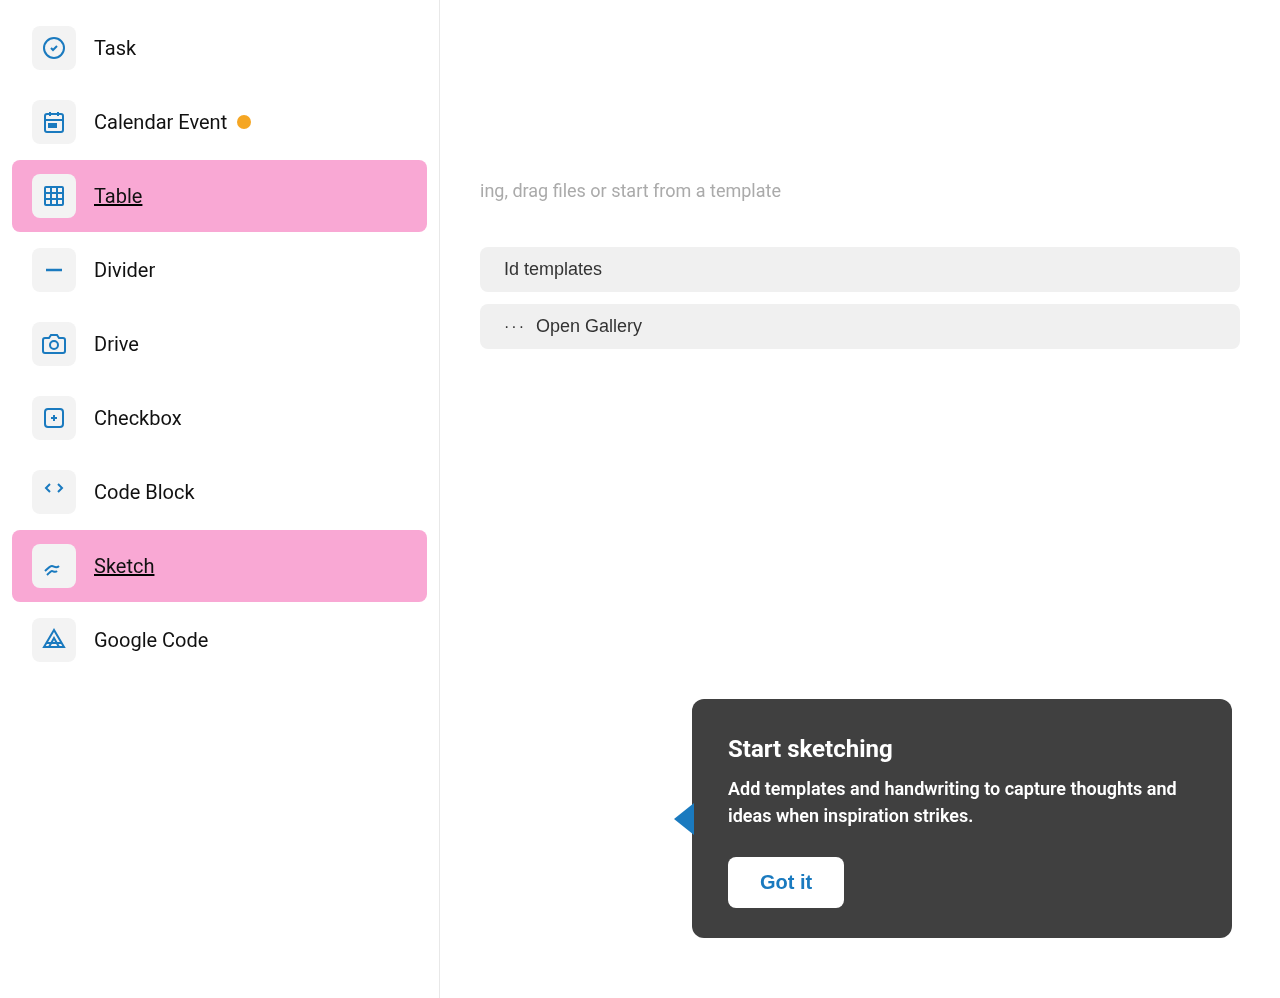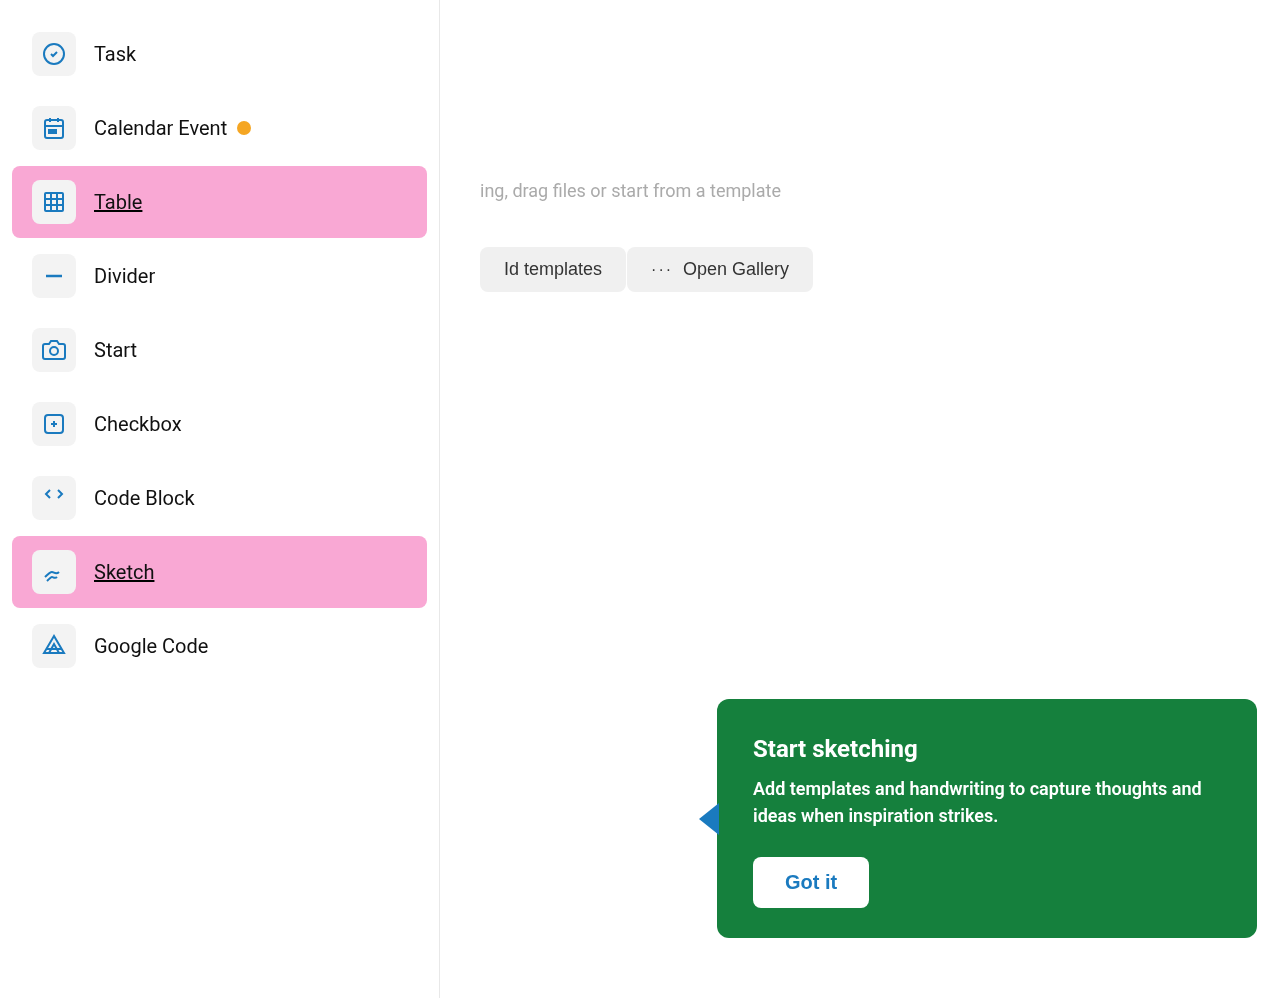--- a/index.html
+++ b/index.html
@@ -24,21 +24,21 @@
     
     .left-panel {
       position: absolute;
       left: 0;
       top: 0;
       width: 440px;
       height: 998px;
       background: #ffffff;
       border-right: 1px solid #e8e8e8;
       z-index: 10;
-      padding: 16px 0;
+      padding: 10px 0;
       overflow-y: auto;
     }
 
     .menu-item {
       display: flex;
       align-items: center;
       padding: 14px 20px;
       cursor: pointer;
       border-radius: 8px;
       margin: 2px 12px;
@@ -95,45 +95,46 @@
 
     .hint-text {
       font-size: 18px;
       color: #aaaaaa;
       margin-bottom: 46px;
       padding-top: 140px;
     }
 
     .action-buttons {
       display: flex;
-      gap: 1px;
+      gap: 12px;
       margin-bottom: 40px;
+      flex-direction: column;
     }
 
     .action-btn {
       display: flex;
       align-items: center;
       gap: 10px;
       padding: 12px 24px;
       background: #f0f0f0;
       border: none;
       border-radius: 8px;
       font-size: 18px;
       color: #333333;
       cursor: pointer;
       font-weight: 400;
     }
 
     
     .tooltip-card {
       position: absolute;
       bottom: 60px;
-      right: 23px;
+      right: 48px;
       width: 540px;
-      background: #15803d;
+      background: #404040;
       border-radius: 12px;
       padding: 36px 36px 30px 36px;
       color: white;
     }
 
     .tooltip-arrow {
       position: absolute;
       left: -18px;
       top: 50%;
       transform: translateY(-50%);
@@ -249,21 +250,21 @@
     </div>
 
 
     <div class="menu-item">
       <div class="menu-icon">
         <svg viewBox="0 0 24 24" fill="none" stroke="#1a7abf" stroke-width="2">
           <path d="M23 19a2 2 0 01-2 2H3a2 2 0 01-2-2V8a2 2 0 012-2h4l2-3h6l2 3h4a2 2 0 012 2z"></path>
           <circle cx="12" cy="13" r="4"></circle>
         </svg>
       </div>
-      <span class="menu-label">Start</span>
+      <span class="menu-label">Drive</span>
     </div>
 
     <div class="menu-item">
       <div class="menu-icon">
         <svg viewBox="0 0 24 24" fill="none" stroke="#1a7abf" stroke-width="2">
           <rect x="3" y="3" width="18" height="18" rx="3"></rect>
           <line x1="9" y1="12" x2="15" y2="12"></line>
           <line x1="12" y1="9" x2="12" y2="15"></line>
         </svg>
       </div>

